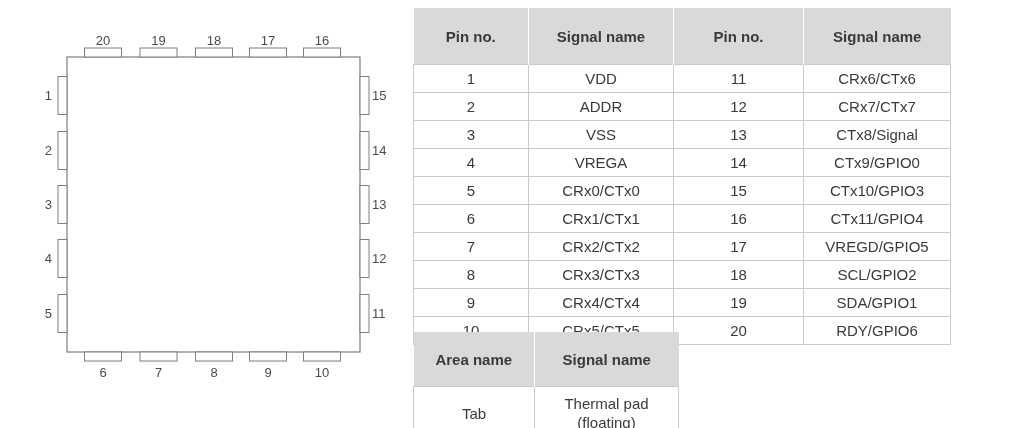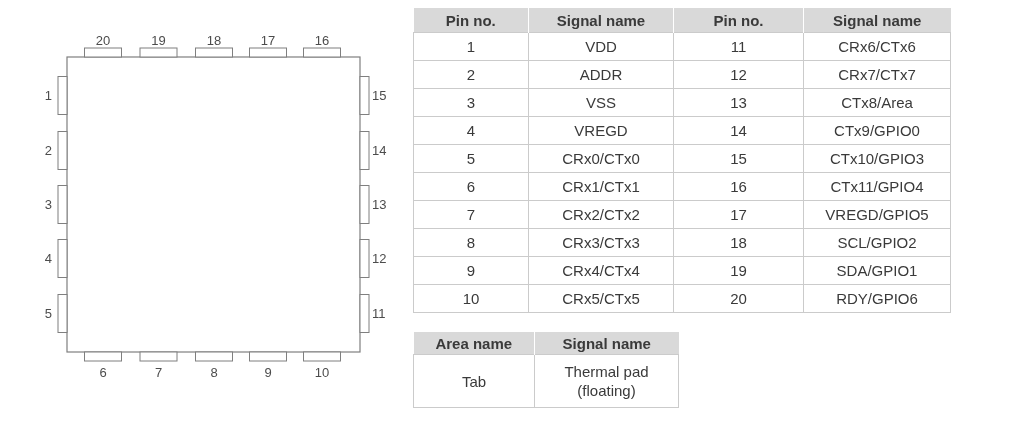--- a/index.html
+++ b/index.html
@@ -17,21 +17,21 @@
     position: absolute;
     border-collapse: collapse;
     table-layout: fixed;
     font-size: 15px;
     color: #3a3a3a;
   }
   th {
     background: #d9d9d9;
     font-weight: bold;
     height: 24px;
-    padding: 0;
+    padding: 16px;
     text-align: center;
     border-right: 1px solid #ffffff;
     font-size: 15px;
   }
   th:last-child { border-right: none; }
   td {
     border: 1px solid #cbcbcb;
     height: 27px;
     padding: 0;
     text-align: center;
@@ -121,25 +121,25 @@
         <tr>
           <td>2</td>
           <td>ADDR</td>
           <td>12</td>
           <td>CRx7/CTx7</td>
         </tr>
         <tr>
           <td>3</td>
           <td>VSS</td>
           <td>13</td>
-          <td>CTx8/Area</td>
+          <td>CTx8/Signal</td>
         </tr>
         <tr>
           <td>4</td>
-          <td>VREGD</td>
+          <td>VREGA</td>
           <td>14</td>
           <td>CTx9/GPIO0</td>
         </tr>
         <tr>
           <td>5</td>
           <td>CRx0/CTx0</td>
           <td>15</td>
           <td>CTx10/GPIO3</td>
         </tr>
         <tr>

